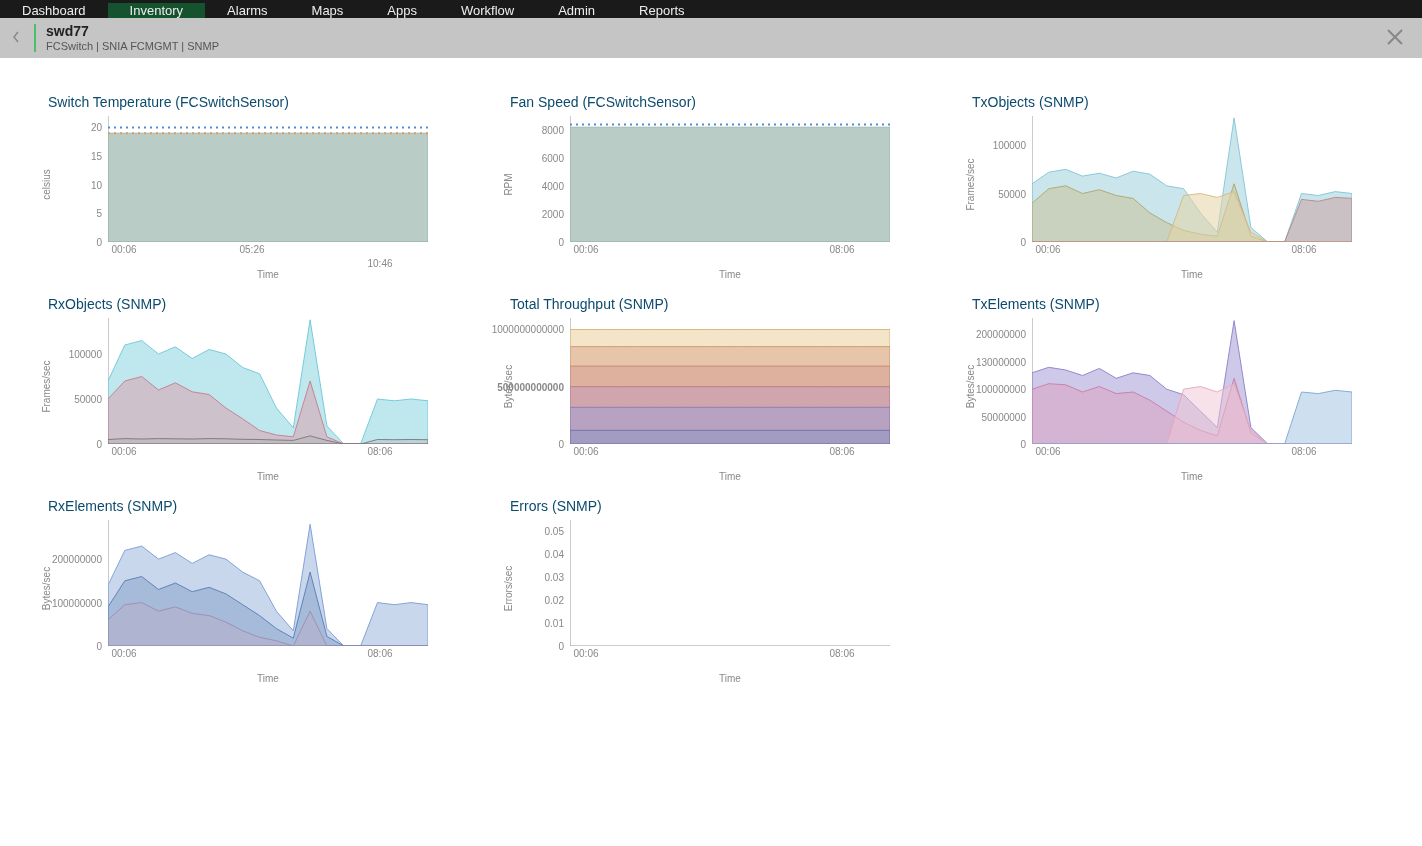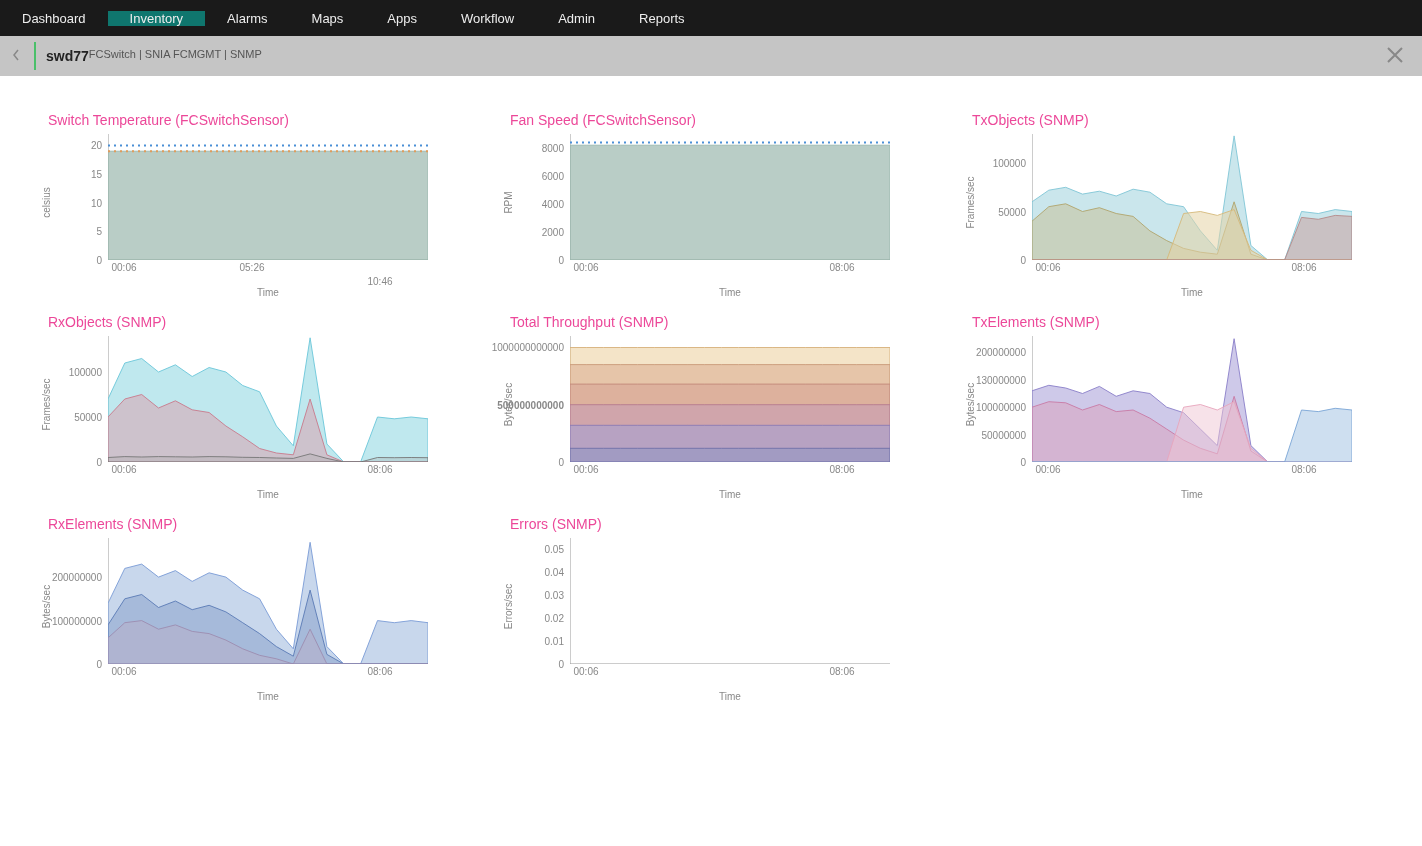--- a/index.html
+++ b/index.html
@@ -1,30 +1,30 @@
 <!DOCTYPE html>
 <html><head>
 <meta charset="utf-8">
 <style>
 *{box-sizing:border-box;margin:0;padding:0}
 body{font-family:"Helvetica Neue",Arial,sans-serif;font-size:13px;color:#333;background:#fff}
-.topnav{background:#1a1a1a;height:36px;display:flex;align-items:center}
+.topnav{background:#1a1a1a;height:18px;display:flex;align-items:flex-end}
 .nav-item{color:#eee;padding:0 22px;display:flex;align-items:center;font-size:13px;cursor:pointer}
-.nav-item.active{background:#0f766e}
+.nav-item.active{background:#14532d}
 .subhead{background:#c5c5c5;height:40px;display:flex;align-items:center;padding:0 12px;position:relative}
 .back-caret{width:14px;color:#777;font-size:12px;cursor:pointer;margin-right:8px}
 .divider{width:2px;height:28px;background:#4ac06a;margin-right:10px}
-.title-block{display:flex;flex-direction:row;line-height:1.2}
+.title-block{display:flex;flex-direction:column;line-height:1.2}
 .title-main{font-weight:bold;font-size:14px;color:#222}
 .title-sub{font-size:11px;color:#555}
 .close-x{position:absolute;right:16px;top:8px;width:22px;height:22px;cursor:pointer}
 .close-x svg{stroke:#888;stroke-width:2;fill:none}
 .content{padding:36px 48px;display:grid;grid-template-columns:repeat(3,1fr);gap:30px 60px}
 .chart-cell{}
-.chart-title{font-size:14px;color:#ec4899;margin-bottom:6px;font-weight:400}
+.chart-title{font-size:14px;color:#0c4a6e;margin-bottom:6px;font-weight:400}
 .chart-frame{position:relative;height:150px;width:380px}
 .y-axis{position:absolute;left:0;top:0;bottom:24px;width:60px}
 .y-lab{position:absolute;right:6px;font-size:10px;color:#888;transform:translateY(-50%)}
 .x-axis{position:absolute;left:60px;right:0;bottom:0;height:24px}
 .x-lab{position:absolute;top:2px;font-size:10px;color:#888;transform:translateX(-50%)}
 .x-title{position:absolute;bottom:-14px;left:50%;transform:translateX(-50%);font-size:10px;color:#888}
 .y-title{position:absolute;left:-2px;top:50%;transform:translateX(-50%) rotate(-90deg);font-size:10px;color:#888;transform-origin:center}
 .plot{position:absolute;left:60px;right:0;top:0;bottom:24px}
 .plot svg{width:100%;height:100%;display:block}
 </style>

